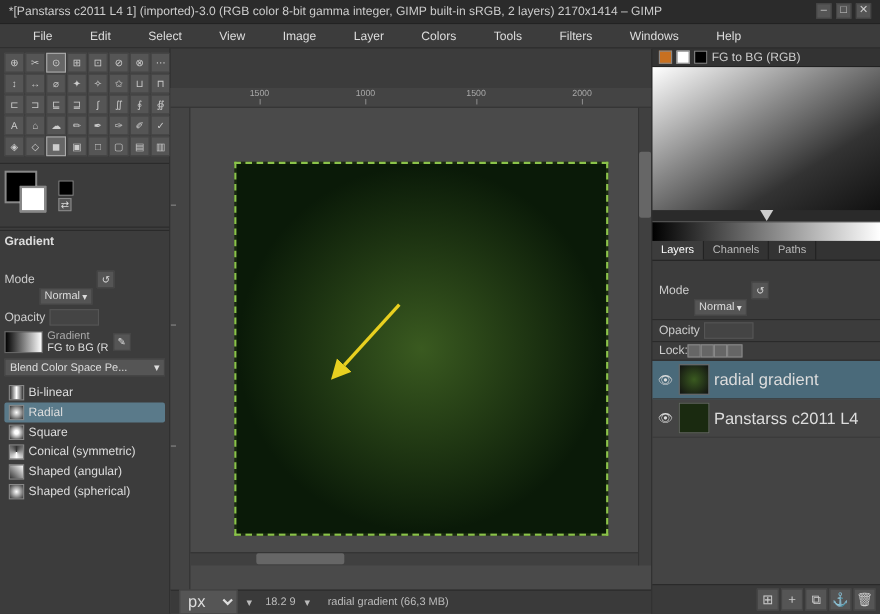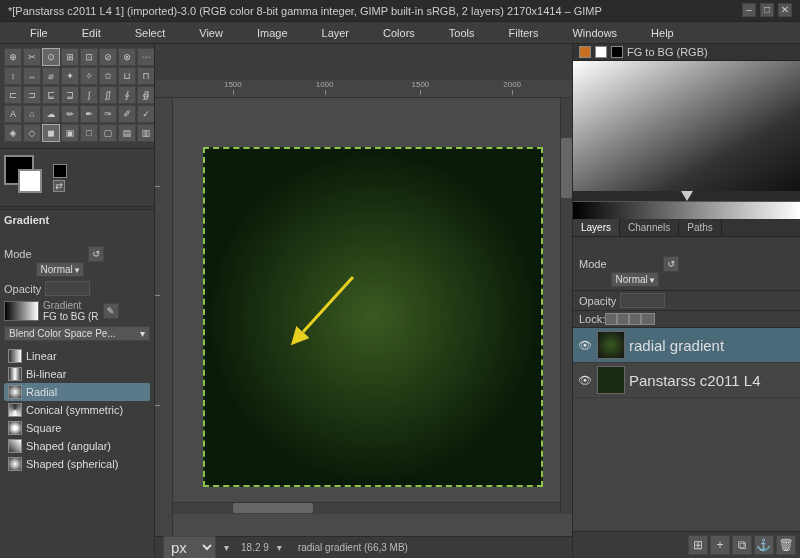--- a/index.html
+++ b/index.html
@@ -346,21 +346,21 @@
     #unit-selector {
       background: #555;
       border: 1px solid #444;
       color: #ddd;
       padding: 1px 3px;
       font-size: 15px;
     }
 
     
     #right-panel {
-      width: 228px;
+      width: 208px;
       background: #3c3c3c;
       border-left: 1px solid #2a2a2a;
       flex-shrink: 0;
       display: flex;
       flex-direction: column;
     }
     #gradient-display {
       height: 175px;
       background: #2a2a2a;
       position: relative;
@@ -689,38 +689,34 @@
 
       <div id="blend-color-row">
         <div id="blend-color-dropdown">
           <span>Blend Color Space Pe...</span>
           <span>▾</span>
         </div>
       </div>
 
       <ul id="gradient-types">
         <li>
-          <div class="grad-icon linear-icon"></div>
-          <span>Linear</span>
-        </li>
-        <li>
           <div class="grad-icon bilinear-icon"></div>
           <span>Bi-linear</span>
         </li>
         <li class="active">
           <div class="grad-icon radial-icon"></div>
           <span>Radial</span>
         </li>
         <li>
+          <div class="grad-icon square-icon"></div>
+          <span>Square</span>
+        </li>
+        <li>
           <div class="grad-icon conical-sym-icon"></div>
           <span>Conical (symmetric)</span>
-        </li>
-        <li>
-          <div class="grad-icon square-icon"></div>
-          <span>Square</span>
         </li>
         <li>
           <div class="grad-icon shaped-ang-icon"></div>
           <span>Shaped (angular)</span>
         </li>
         <li>
           <div class="grad-icon shaped-sph-icon"></div>
           <span>Shaped (spherical)</span>
         </li>
       </ul>

